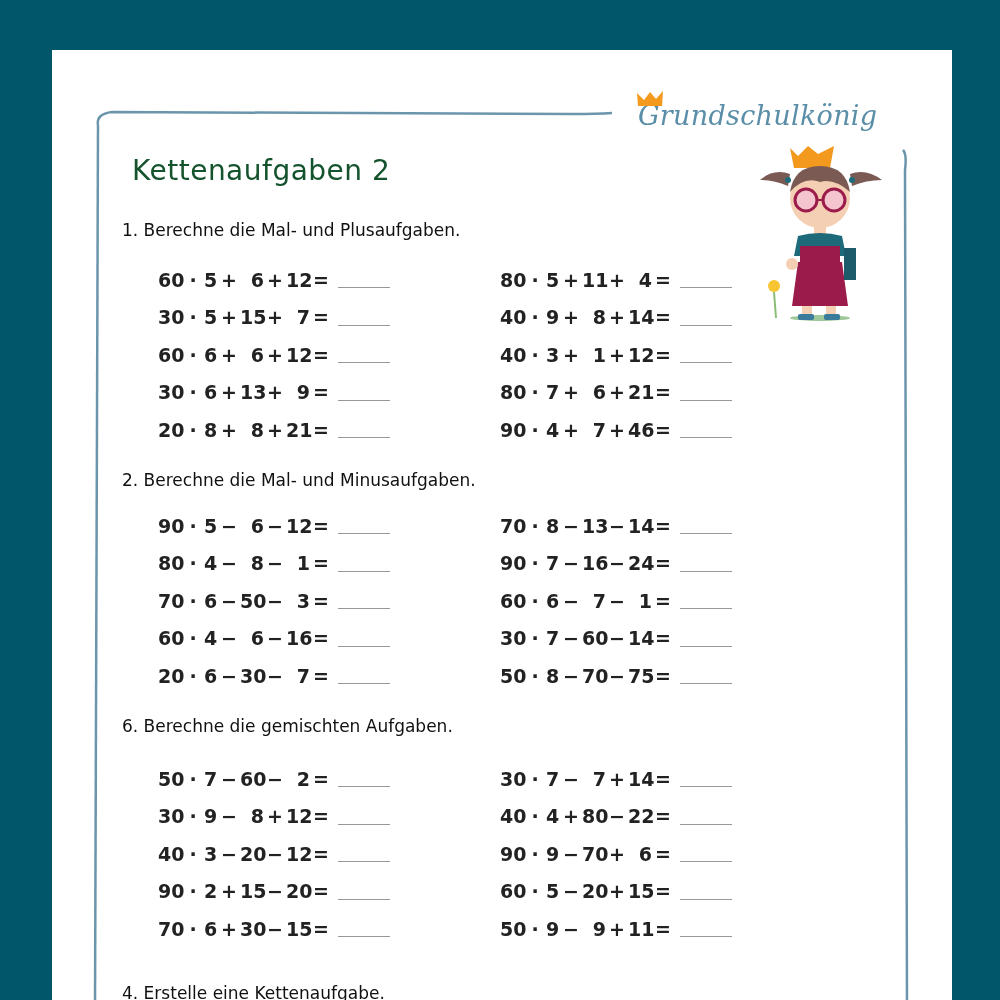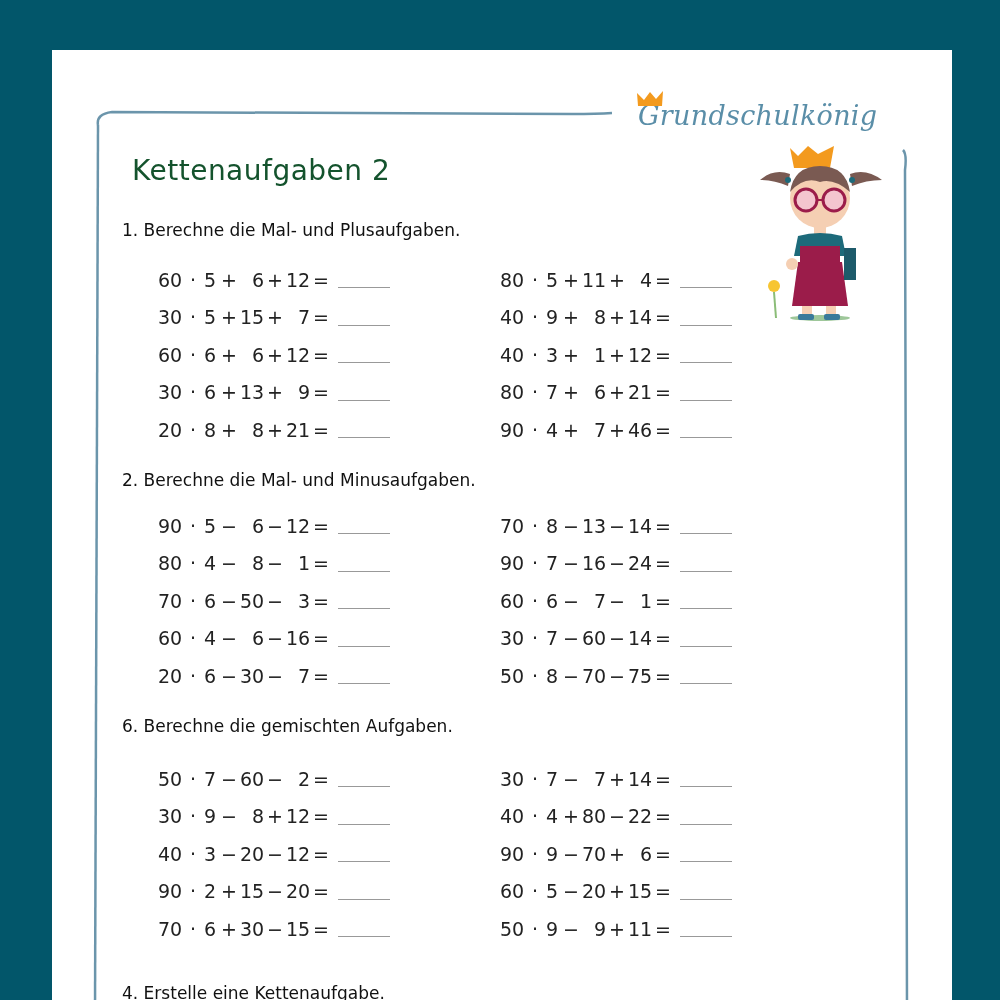--- a/index.html
+++ b/index.html
@@ -25,21 +25,21 @@
     margin-top: 8px; padding-left: 2px; line-height: 44px;
   }
   .title {
     position: absolute; left: 80px; top: 104px;
     font-size: 28px; color: #14532d; font-weight: normal; letter-spacing: 0.5px;
   }
   .task-heading {
     position: absolute; left: 70px;
     font-size: 17px; color: #111;
   }
-  .eq-col { position: absolute; }
+  .eq-col { position: absolute; font-weight: bold; }
   .eq {
     height: 37.5px; display: flex; align-items: center;
     font-size: 19px; color: #222; white-space: pre;
   }
   .eq .n { display: inline-block; text-align: right; }
   .eq .w2 { width: 24px; }
   .eq .w1 { width: 14px; text-align: left; }
   .eq .op { display: inline-block; width: 22px; text-align: center; }
   .eq .blank {
     display: inline-block; width: 52px; height: 1px; background: #999;

